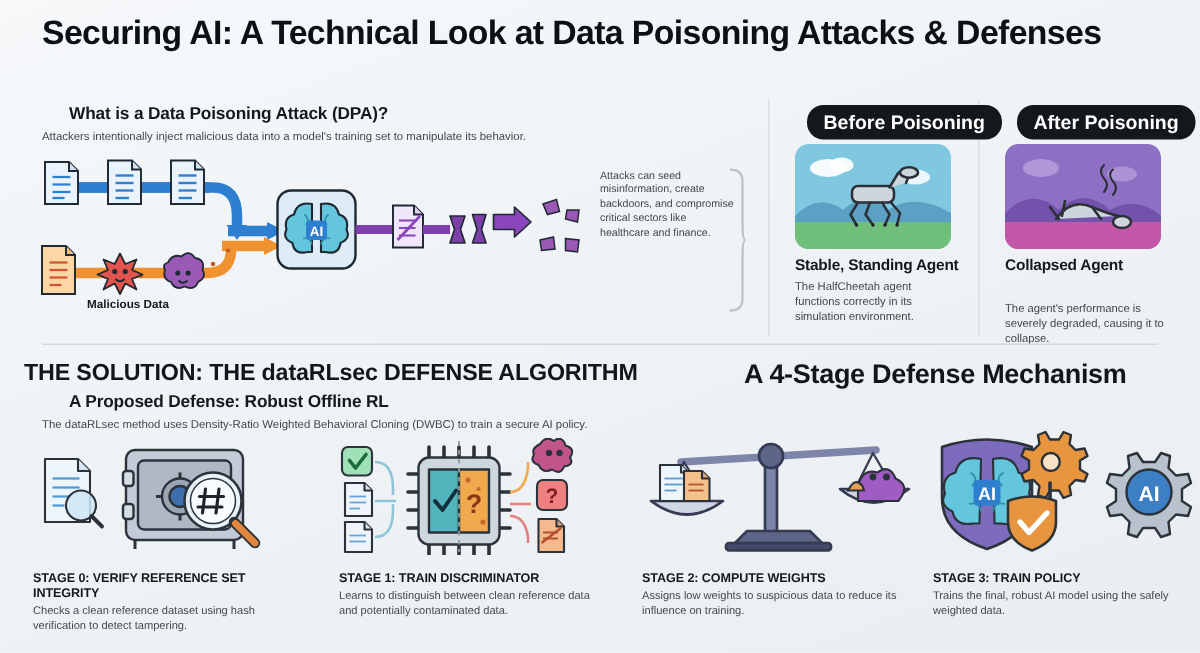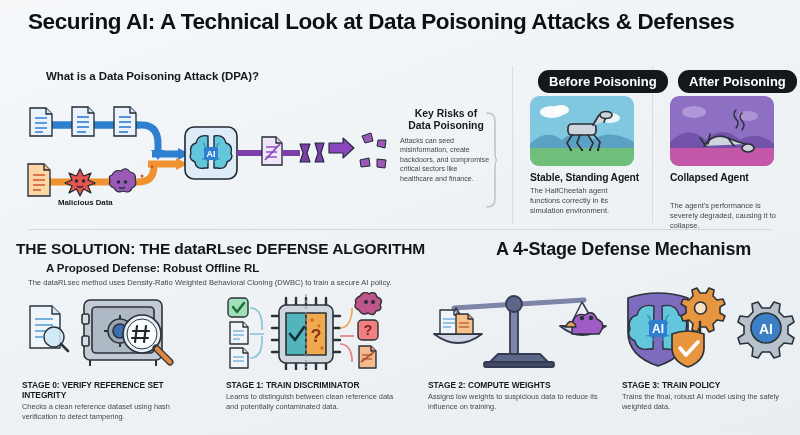--- a/index.html
+++ b/index.html
@@ -91,20 +91,21 @@
   .stage-art{position:absolute;}
 </style>
 </head>
 <body>
 
 <div id="poster">
 
   <div class="main-title">Securing AI: A Technical Look at Data Poisoning Attacks &amp; Defenses</div>
 
   <div class="sub-head" style="left:28px;top:70px;">What is a Data Poisoning Attack (DPA)?</div>
+  <div class="body-txt" style="left:28px;top:86px;width:440px;">Attackers intentionally inject malicious data into a model's training set to manipulate its behavior.</div>
 
   <div class="flow">
     <svg width="360" height="112" viewBox="0 0 360 112">
       <defs>
         <linearGradient id="brainbg" x1="0" y1="0" x2="0" y2="1">
           <stop offset="0" stop-color="#e8f1fb"></stop>
             <stop offset="1" stop-color="#d8e8f7"></stop>
         </linearGradient>
       </defs>
 
@@ -212,24 +213,20 @@
       <path d="M145 17 l14 0 l0 -5 l11 10 l-11 10 l0 -5 l-14 0 z" fill="#8b46bd" stroke="#1f2933" stroke-width="1.1" stroke-linejoin="round"></path>
 
       <path d="M178 10 l9 -3 l2 8 l-8 2 z" fill="#9b59b6" stroke="#1f2933" stroke-width="1"></path>
       <path d="M194 14 l8 0 l-1 8 l-8 -2 z" fill="#9b59b6" stroke="#1f2933" stroke-width="1"></path>
       <path d="M176 34 l9 -2 l1 8 l-9 1 z" fill="#9b59b6" stroke="#1f2933" stroke-width="1"></path>
       <path d="M193 33 l9 1 l-1 8 l-8 -1 z" fill="#9b59b6" stroke="#1f2933" stroke-width="1"></path>
     </svg>
   </div>
 
   <div class="callout">
-    <div class="callout-title">
-      <span>Key Risks of</span><br>
-      <span>Data Poisoning</span>
-    </div>
     <div class="callout-body">Attacks can seed misinformation, create backdoors, and compromise critical sectors like healthcare and finance.</div>
   </div>
   <div class="brace">
     <svg width="12" height="96" viewBox="0 0 12 96">
       <path d="M1 1 q8 0 8 8 v28 q0 11 2 11 q-2 0 -2 11 v28 q0 8 -8 8" fill="none" stroke="#b9c3cb" stroke-width="1.5" stroke-linecap="round"></path>
     </svg>
   </div>
 
   <div class="vr" style="left:512px;top:66px;height:158px;"></div>
   <div class="vr" style="left:652px;top:66px;height:158px;"></div>

